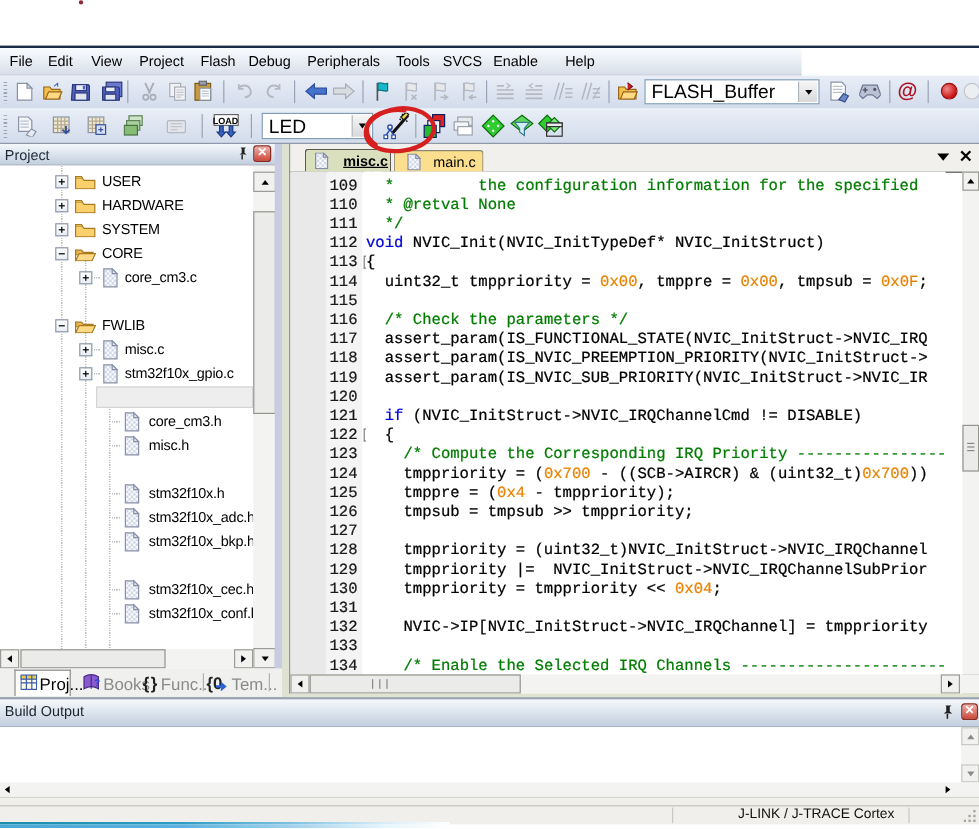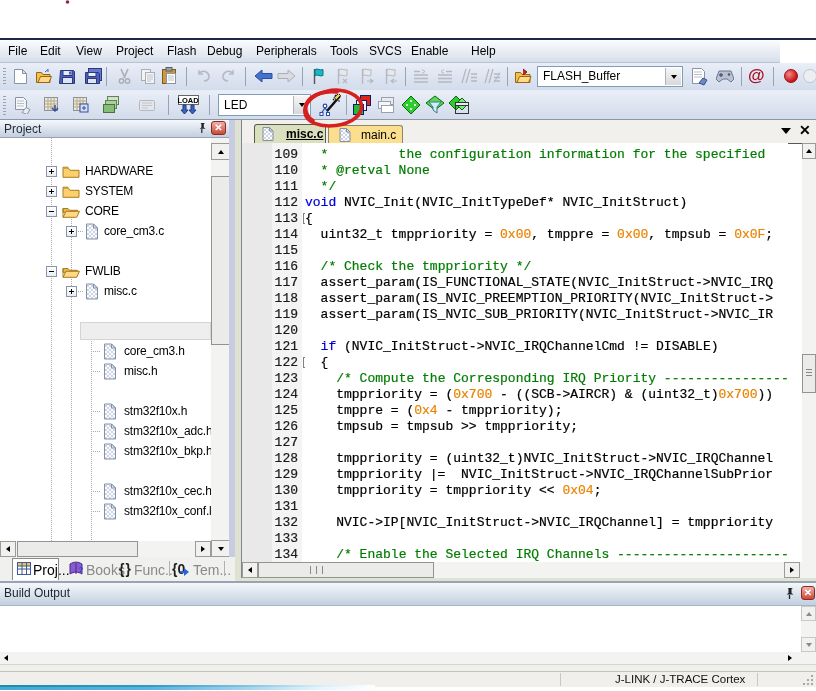--- a/index.html
+++ b/index.html
@@ -1,28 +1,28 @@
 <!DOCTYPE html>
 <html><head>
 <meta charset="utf-8">
 <style>
 html,body{margin:0;padding:0}
 body{width:816px;height:691px;position:relative;background:#fff;font-family:"Liberation Sans",sans-serif;overflow:hidden}
 .abs{position:absolute}
 
 #navline{left:0;top:38px;width:816px;height:2px;background:#1c2b45}
-#menubar{left:0;top:40px;width:780px;height:22px;background:linear-gradient(#fafcfe,#e2e8f0 70%,#d7deea);border-bottom:1px solid #b9c2d2}
+#menubar{left:0;top:40px;width:668px;height:22px;background:linear-gradient(#fafcfe,#e2e8f0 70%,#d7deea);border-bottom:1px solid #b9c2d2}
 #menubar span{position:absolute;top:4px;font-size:12px;color:#000}
 
 #tb1{left:0;top:63px;width:816px;height:27px;background:linear-gradient(#e9eef7,#d3dcec)}
 #tb2{left:0;top:90px;width:816px;height:29px;background:linear-gradient(#e9eef7,#d2dbeb);border-top:1px solid #e8edf5}
 .grip{width:3px;background-image:repeating-linear-gradient(to bottom,#9aa4b6 0 1px,transparent 1px 3px)}
 .tsep{width:1px;background:#9aa3b5}
 .combo{background:#fff;border:1px solid #7f9db9;box-sizing:border-box}
-.combo .txt{position:absolute;left:5px;top:2px;font-size:12px;color:#000}
+.combo .txt{position:absolute;left:5px;top:2px;font-size:16px;color:#000}
 .cbtn{position:absolute;right:1px;top:1px;bottom:1px;width:15px;background:linear-gradient(#f6f6f6,#d8d8dc);border-left:1px solid #aeb4bc;display:flex;align-items:center;justify-content:center}
 .tri-d{width:0;height:0;border-left:3.5px solid transparent;border-right:3.5px solid transparent;border-top:4px solid #000}
 .tri-u{width:0;height:0;border-left:3.5px solid transparent;border-right:3.5px solid transparent;border-bottom:4px solid #000}
 .tri-l{width:0;height:0;border-top:3.5px solid transparent;border-bottom:3.5px solid transparent;border-right:4px solid #000}
 .tri-r{width:0;height:0;border-top:3.5px solid transparent;border-bottom:3.5px solid transparent;border-left:4px solid #000}
 
 .sb{background:#f3f3f1}
 .sbtn{background:#f1f1ef;border:1px solid #9c9c96;box-sizing:border-box;display:flex;align-items:center;justify-content:center}
 .slider{background:#ebebe9;border:1px solid #94948e;box-sizing:border-box}
 
@@ -317,40 +317,51 @@
       <path d="M3.5 1 h4.5 l-1.2 1 v3.5 l1.8 1.2 h-6 l1.8 -1.2 v-3.5 z" fill="#222"></path>
       <path d="M4.8 7 v4" stroke="#222" stroke-width="1.2"></path>
     </svg>
   <div style="position:absolute;left:211px;top:1px;width:15px;height:14px;background:linear-gradient(#f0b0a8,#cc4838);border:1px solid #8a2a20;border-radius:3px;box-sizing:border-box;color:#fff;font-size:10px;font-weight:bold;text-align:center;line-height:12px">✕</div>
 </div>
 <div class="abs" id="ptree">
  <div class="vguide" style="left:51px;top:0;height:403px"></div>
  <div class="vguide" style="left:71px;top:73px;height:330px"></div>
  <div class="vguide" style="left:91px;top:193px;height:210px"></div>
  <div class="sel" style="position:absolute;left:80px;top:184px;width:131px;height:18px;background:#eeeeee;border:1px solid #d4d4d4;box-sizing:border-box"></div>
- <div class="trow" style="top:23px">
+ <div class="trow" style="top:3px">
       <div class="pm plus" style="left:46px;top:5px">
         <i></i>
         <b></b>
       </div>
       <svg style="position:absolute;left:62px;top:3px" width="18" height="14">
         <path d="M1 4.5 h5.5 l1.5 1.8 h9 v7 h-16 z" fill="#fcd06a" stroke="#a87b21"></path>
         <path d="M1 4.5 v-1.3 h4.8 l1 1.3" fill="#fcd06a" stroke="#a87b21"></path>
       </svg>
-      <span class="lbl" style="left:85px">HARDWARE</span>
-    </div>
- <div class="trow" style="top:43px">
+      <span class="lbl" style="left:85px">USER</span>
+    </div>
+ <div class="trow" style="top:23px">
       <div class="pm plus" style="left:46px;top:5px">
         <i></i>
         <b></b>
       </div>
       <svg style="position:absolute;left:62px;top:3px" width="18" height="14">
         <path d="M1 4.5 h5.5 l1.5 1.8 h9 v7 h-16 z" fill="#fcd06a" stroke="#a87b21"></path>
         <path d="M1 4.5 v-1.3 h4.8 l1 1.3" fill="#fcd06a" stroke="#a87b21"></path>
       </svg>
+      <span class="lbl" style="left:85px">HARDWARE</span>
+    </div>
+ <div class="trow" style="top:43px">
+      <div class="pm plus" style="left:46px;top:5px">
+        <i></i>
+        <b></b>
+      </div>
+      <svg style="position:absolute;left:62px;top:3px" width="18" height="14">
+        <path d="M1 4.5 h5.5 l1.5 1.8 h9 v7 h-16 z" fill="#fcd06a" stroke="#a87b21"></path>
+        <path d="M1 4.5 v-1.3 h4.8 l1 1.3" fill="#fcd06a" stroke="#a87b21"></path>
+      </svg>
       <span class="lbl" style="left:85px">SYSTEM</span>
     </div>
  <div class="trow" style="top:63px">
       <div class="pm " style="left:46px;top:5px">
         <i></i>
       </div>
       <svg style="position:absolute;left:62px;top:3px" width="18" height="14">
         <path d="M1 4.5 h5 l1.5 1.8 h8 v2 h-14.5 z" fill="#e8b84e" stroke="#a87b21"></path>
         <path d="M1 13.3 v-8.8 h-0 m0 8.8 l3 -6 h13.5 l-2.8 6 z" fill="#ffd983" stroke="#a87b21"></path>
       </svg>
@@ -382,20 +393,32 @@
       <div class="hguide" style="left:76px;top:10px;width:8px"></div>
       <div class="pm plus" style="left:66px;top:5px">
         <i></i>
         <b></b>
       </div>
       <svg style="position:absolute;left:85px;top:2px" width="14" height="17">
         <path d="M1.5 1 h7 l4 4 v11 h-11 z" fill="url(#chk)" stroke="#8590a8"></path>
         <path d="M8.5 1 l4 4 h-4 z" fill="#dfe5f2" stroke="#8590a8"></path>
       </svg>
       <span class="lbl" style="left:104px">misc.c</span>
+    </div>
+ <div class="trow" style="top:163px">
+      <div class="hguide" style="left:76px;top:10px;width:8px"></div>
+      <div class="pm plus" style="left:66px;top:5px">
+        <i></i>
+        <b></b>
+      </div>
+      <svg style="position:absolute;left:85px;top:2px" width="14" height="17">
+        <path d="M1.5 1 h7 l4 4 v11 h-11 z" fill="url(#chk)" stroke="#8590a8"></path>
+        <path d="M8.5 1 l4 4 h-4 z" fill="#dfe5f2" stroke="#8590a8"></path>
+      </svg>
+      <span class="lbl" style="left:104px">stm32f10x_gpio.c</span>
     </div>
  <div class="trow" style="top:203px">
       <div class="hguide" style="left:91px;top:10px;width:10px"></div>
       <svg style="position:absolute;left:103px;top:2px" width="14" height="17">
         <path d="M1.5 1 h7 l4 4 v11 h-11 z" fill="url(#chk)" stroke="#8590a8"></path>
         <path d="M8.5 1 l4 4 h-4 z" fill="#dfe5f2" stroke="#8590a8"></path>
       </svg>
       <span class="lbl" style="left:124px">core_cm3.h</span>
     </div>
  <div class="trow" style="top:223px">
@@ -552,21 +575,21 @@
  <div style="position:absolute;left:3px;top:219px;width:7px;height:1px;background:#000"></div>
 </div>
 <div class="abs" id="edcode">
     <pre style="position:absolute;left:0;top:4px;color:#000"><span class="cm">  *         the configuration information for the specified </span>
 <span class="cm">  * @retval None</span>
 <span class="cm">  */</span>
 <span class="kw">void</span> NVIC_Init(NVIC_InitTypeDef* NVIC_InitStruct)
 {
   uint32_t tmppriority = <span class="num">0x00</span>, tmppre = <span class="num">0x00</span>, tmpsub = <span class="num">0x0F</span>;
 
-  <span class="cm">/* Check the tmppriority */</span>
+  <span class="cm">/* Check the parameters */</span>
   assert_param(IS_FUNCTIONAL_STATE(NVIC_InitStruct-&gt;NVIC_IRQ
   assert_param(IS_NVIC_PREEMPTION_PRIORITY(NVIC_InitStruct-&gt;
   assert_param(IS_NVIC_SUB_PRIORITY(NVIC_InitStruct-&gt;NVIC_IR
 
   <span class="kw">if</span> (NVIC_InitStruct-&gt;NVIC_IRQChannelCmd != DISABLE)
   {
     <span class="cm">/* Compute the Corresponding IRQ Priority -----------------</span>
     tmppriority = (<span class="num">0x700</span> - ((SCB-&gt;AIRCR) &amp; (uint32_t)<span class="num">0x700</span>))
     tmppre = (<span class="num">0x4</span> - tmppriority);
     tmpsub = tmpsub &gt;&gt; tmppriority;

